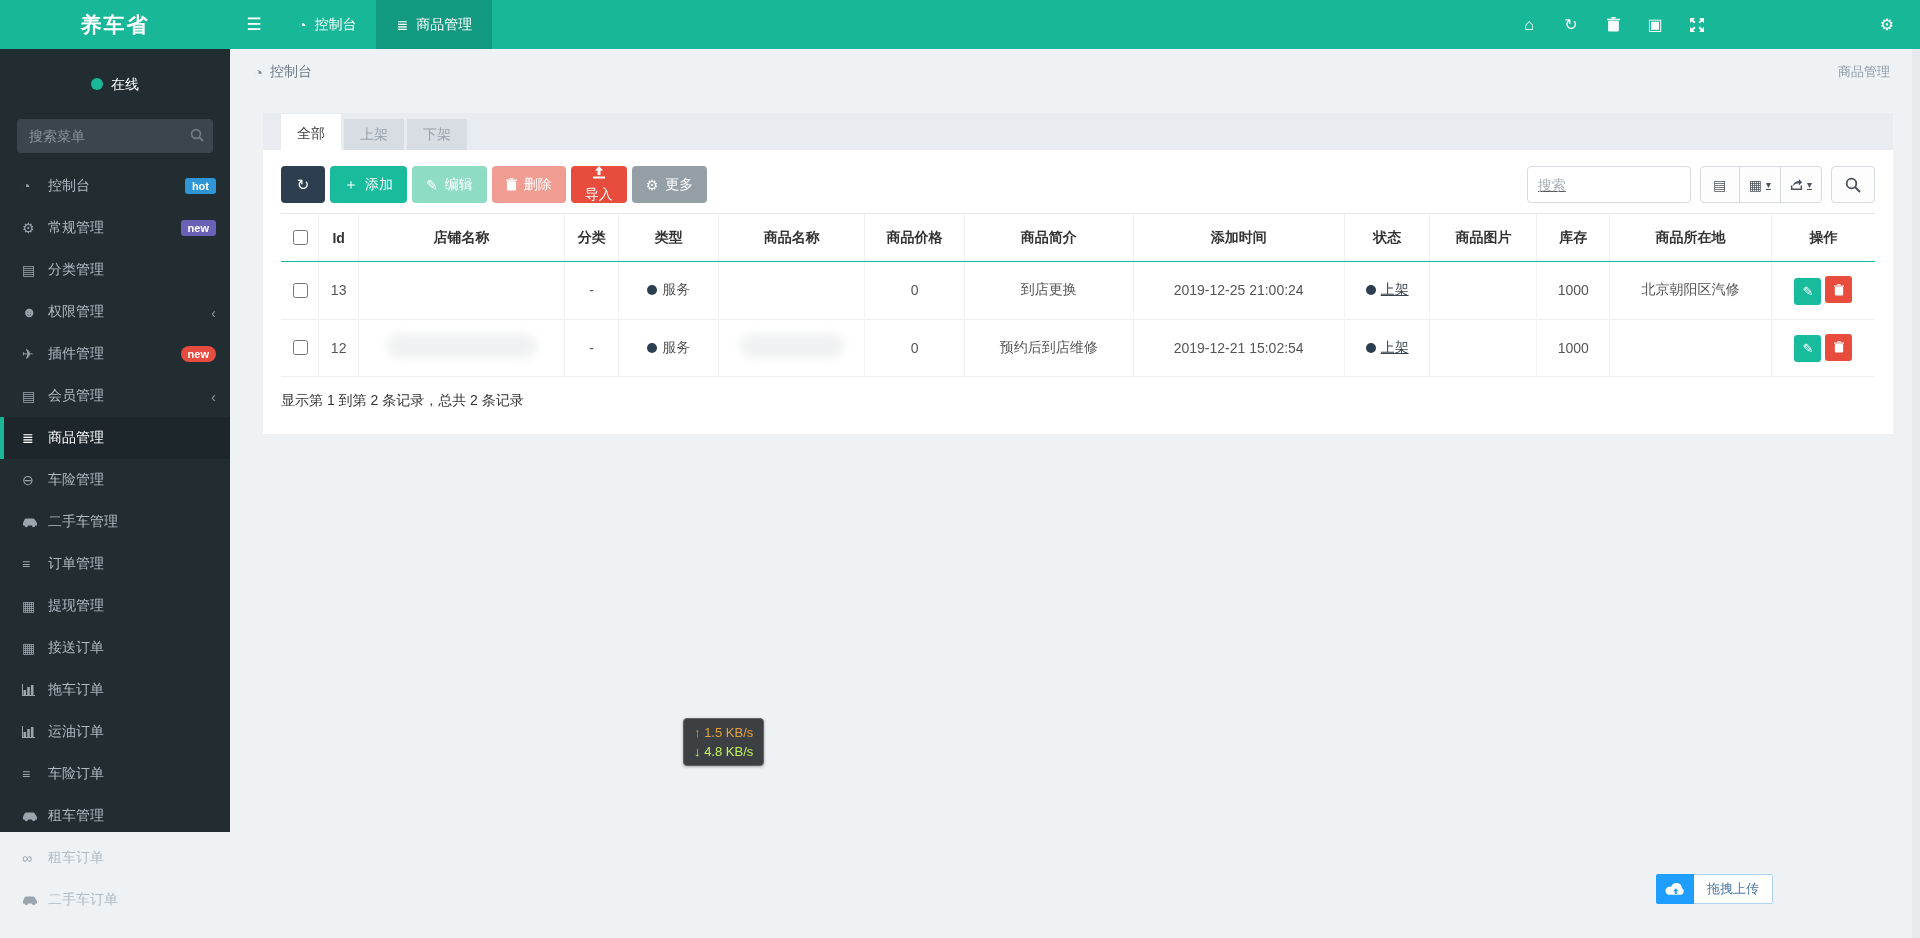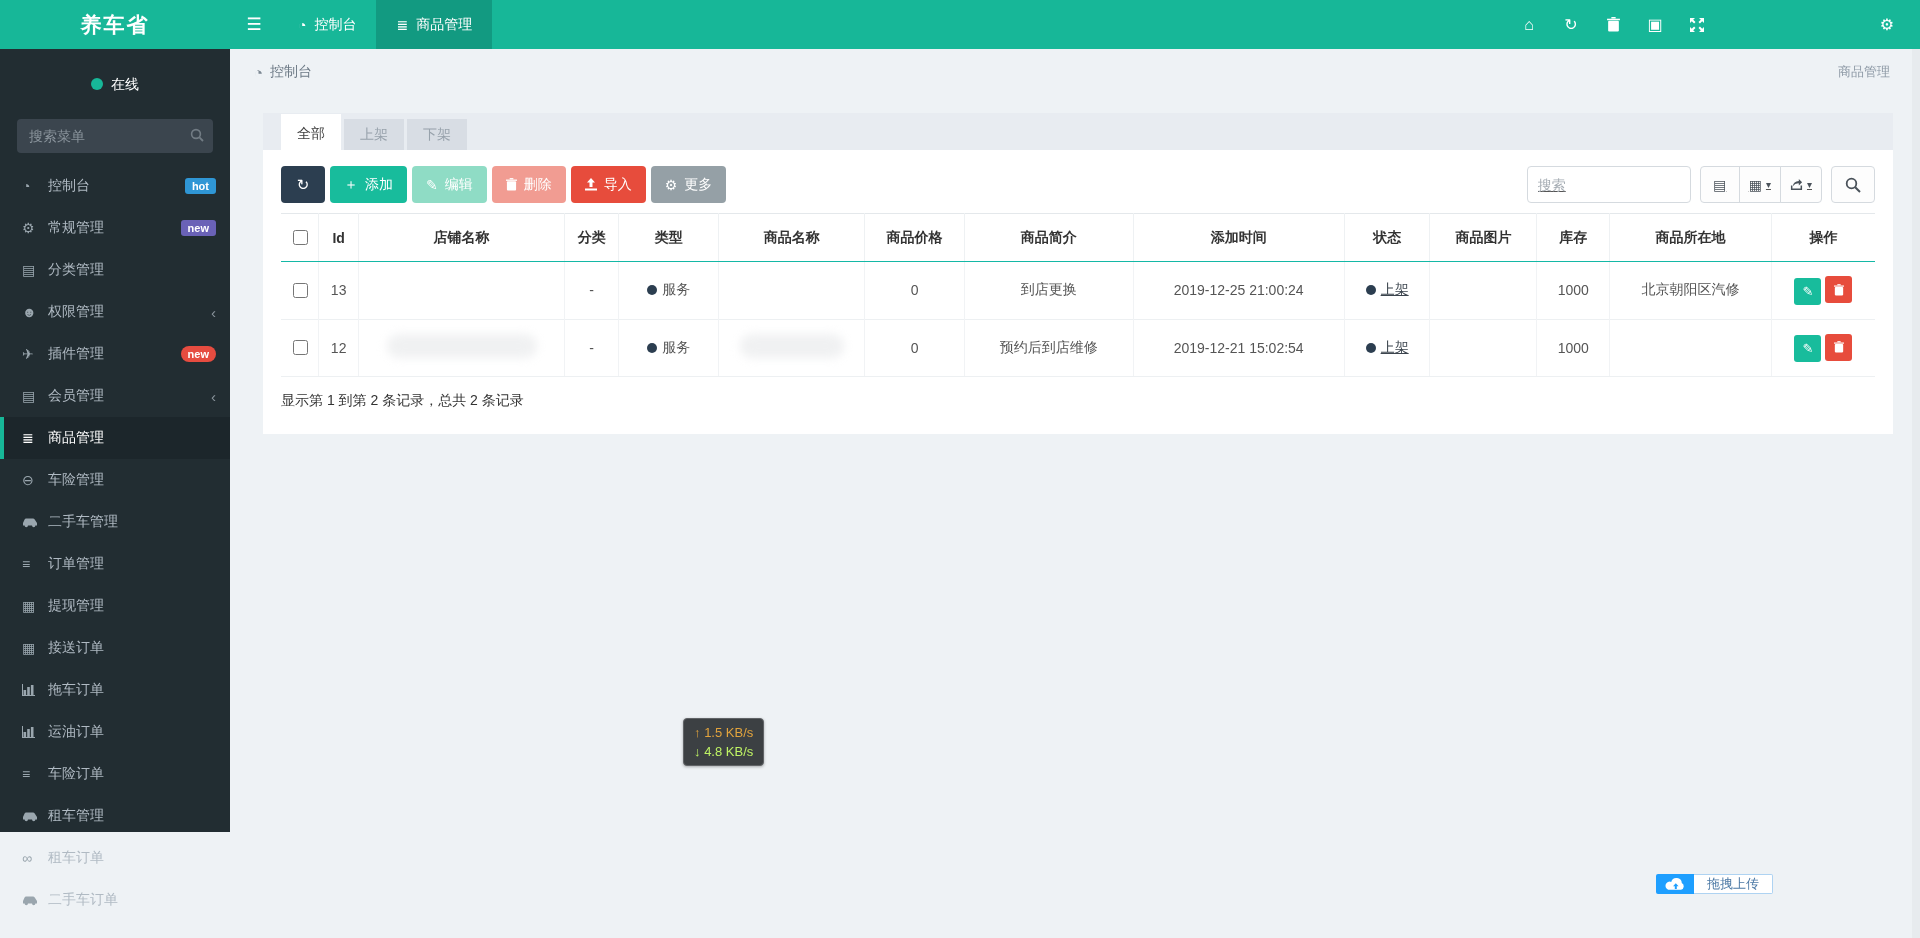--- a/index.html
+++ b/index.html
@@ -63,21 +63,21 @@
   
   .toolbar { display:flex; align-items:center; margin-bottom:10px; }
   .btn { height:37px; border:none; border-radius:4px; color:#fff; font-size:14px; padding:0 14px;
          margin-right:5px; display:inline-flex; align-items:center; gap:7px; cursor:pointer;
          font-family:"Liberation Sans",sans-serif; }
   .btn .bi { font-size:14px; display:inline-flex; }
   .btn-refresh { background:#2c3e50; width:44px; justify-content:center; padding:0; font-size:15px; }
   .btn-add { background:#18bc9c; }
   .btn-edit { background:#8fdcc5; }
   .btn-del  { background:#f19c92; }
-  .btn-import { background:#e74c3c; }
+  .btn-import { background:#e74c3c;flex-direction:column; }
   .btn-more { background:#95a0a6; }
   .toolbar-right { margin-left:auto; display:flex; align-items:center;text-decoration:underline; }
   .tsearch { width:164px; height:37px; border:1px solid #d5dadf; border-radius:4px; padding:0 10px;
              font-size:14px; color:#555; outline:none; margin-right:9px; font-family:"Liberation Sans",sans-serif; }
   .tsearch::placeholder { color:#a6adb4; }
   .vgroup { display:flex; }
   .gbtn { height:37px; min-width:40px; background:#fdfdfd; border:1px solid #d5dadf; margin-left:-1px;
           display:flex; align-items:center; justify-content:center; gap:4px; color:#4a525a;
           font-size:14px; cursor:pointer; padding:0 9px; }
   .gbtn:first-child { border-radius:4px 0 0 4px; margin-left:0; }
@@ -106,21 +106,21 @@
   .act-btn svg { fill:#fff; }
   .blur-blob { display:inline-block; height:24px; border-radius:14px; background:#f0f1f2; filter:blur(5px); }
   .summary { margin-top:15px; color:#333; font-size:14px; }
   
   .net { position:fixed; left:683px; top:718px; background:#3c4043; border:1px solid #606366;
          border-radius:4px; padding:4px 10px; font-size:13px; line-height:19px; z-index:9;
          box-shadow:0 1px 3px rgba(0,0,0,.3); }
   .net .up { color:#e2a33d; }
   .net .down { color:#bef264; }
   
-  .upload { position:fixed; left:1656px; top:874px; height:20px; display:flex; align-items:stretch;
+  .upload { position:fixed; left:1656px; top:874px; height:30px; display:flex; align-items:stretch;
             z-index:9; cursor:pointer; }
   .upl-icon { width:38px; background:#1e9fff; display:flex; align-items:center; justify-content:center;
               border-radius:2px 0 0 2px; }
   .upl-icon svg { fill:#fff; }
   .upl-label { background:#fff; border:1px solid #aed3f2; border-left:none; color:#4d7aa6;
                font-size:13px; display:flex; align-items:center; padding:0 13px; border-radius:0 2px 2px 0; }
   
   .scrolltrack { position:fixed; right:0; top:49px; bottom:0; width:8px; background:#e7ebee; z-index:3; }
 </style>
 </head>

